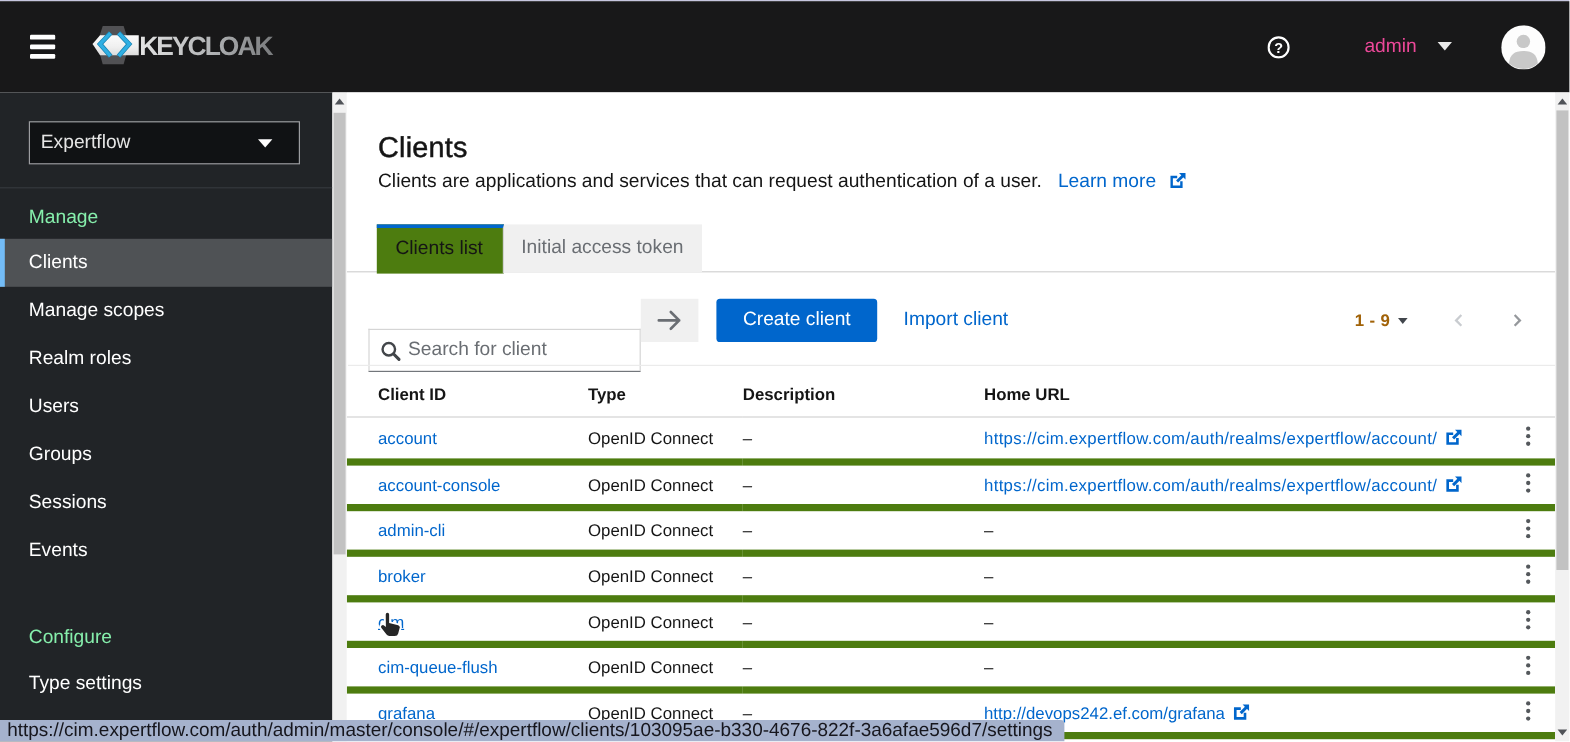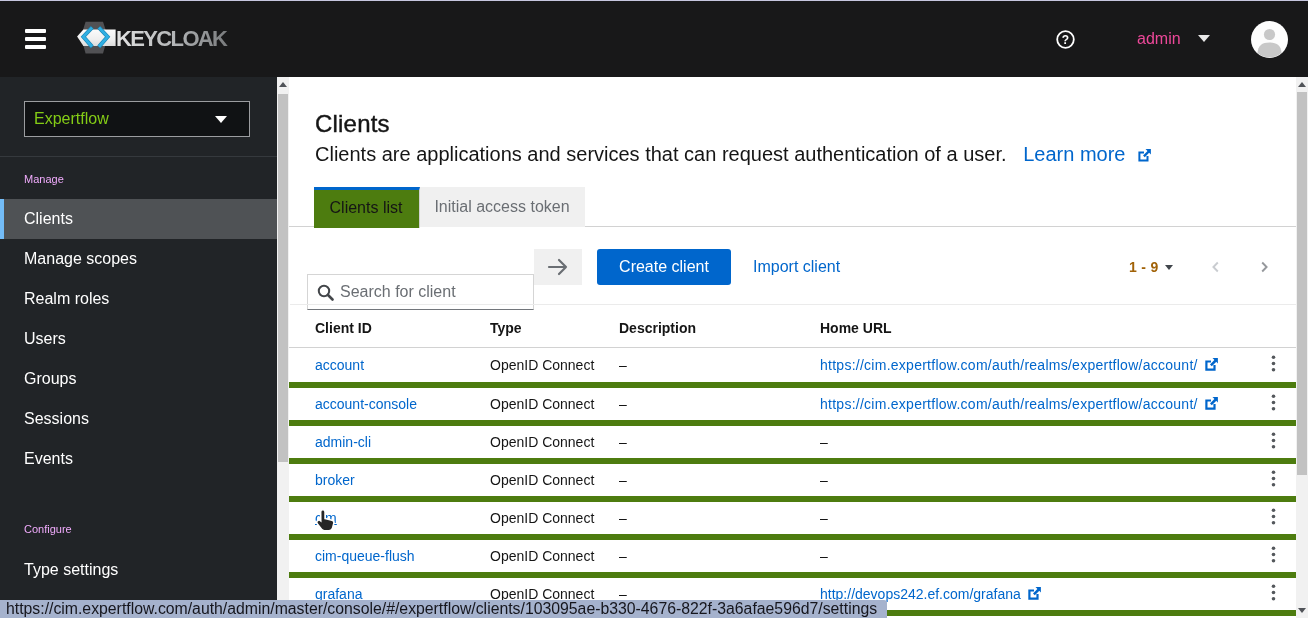--- a/index.html
+++ b/index.html
@@ -11,37 +11,37 @@
 
 #masthead { left:0; top:1px; width:1308px; height:76px; background:#181819; }
 #burger { left:25px; top:28px; width:21px; height:20px; }
 #burger div { position:absolute; left:0; width:21px; height:4px; background:#fff; border-radius:1px; }
 #helpicon { left:1056px; top:29px; }
 #adminname { left:1137px; top:28px; color:#ec4899; font-size:16px; line-height:20px; }
 #admincaret { left:1198px; top:34px; width:0; height:0; border-left:6px solid transparent; border-right:6px solid transparent; border-top:7px solid #e8e8e8; }
 #avatar { left:1251px; top:20px; }
 
 #sidebar { left:0; top:77px; width:277px; height:541px; background:#212427; }
-#realmsel { left:24px; top:24px; width:226px; height:36px; background:#101214; border:1px solid #9b9da0; color:#84cc16; font-size:16px; line-height:34px; padding-left:9px; }
+#realmsel { left:24px; top:24px; width:226px; height:36px; background:#101214; border:1px solid #9b9da0; color:#e5e5e5; font-size:16px; line-height:34px; padding-left:9px; }
 #realmsel .caret { position:absolute; right:22px; top:14px; width:0; height:0; border-left:6px solid transparent; border-right:6px solid transparent; border-top:7px solid #fff; }
 #sbdivider { left:0; top:79px; width:277px; height:1px; background:#35393d; }
-.navsec { left:24px; color:#f0abfc; font-size:11px; }
+.navsec { left:24px; color:#86efac; font-size:16px; }
 .navitem { left:0; width:277px; height:40px; color:#fff; font-size:16px; line-height:40px; padding-left:24px; }
 .navitem.sel { background:#4f5255; border-left:4px solid #73bcf7; padding-left:20px; }
 
 .sbar { top:77px; width:12px; height:541px; background:#f1f1f1; }
 .sbar .thumb { position:absolute; left:1px; width:10px; background:#c2c2c2; }
 .sbar .up { position:absolute; left:2px; top:5px; width:0; height:0; border-left:4px solid transparent; border-right:4px solid transparent; border-bottom:5px solid #505358; }
 .sbar .down { position:absolute; left:2px; bottom:5px; width:0; height:0; border-left:4px solid transparent; border-right:4px solid transparent; border-top:5px solid #505358; }
 #sbscroll { left:277px; }
 #mainscroll { left:1296px; }
 
 #main { left:289px; top:77px; width:1007px; height:541px; background:#fff; overflow:hidden; }
 #main h1 { position:absolute; left:26px; top:33px; font-size:24px; font-weight:400; color:#151515; letter-spacing:0.2px; -webkit-text-stroke:0.4px #151515; }
-#desc { left:26px; top:66px; font-size:20px; color:#151515; }
+#desc { left:26px; top:66px; font-size:16px; color:#151515; }
 #desc a { color:#0066cc; text-decoration:none; }
 
 #tabs { left:0px; top:110px; width:1007px; height:40px; border-bottom:1px solid #d2d2d2; }
 .tab { position:absolute; top:0; height:40px; font-size:16px; text-align:center; }
 #tab1 { left:24.5px; width:106px; border-top:3px solid #0066cc; border-right:1px solid #d2d2d2; background:#4d7c0f; color:#151515; line-height:36px; height:41px; }
 #tab2 { left:130.5px; width:165px; background:#f0f0f0; color:#6a6e73; line-height:39px; }
 
 #searchbox { left:18px; top:172px; width:227px; height:36px; background:#fff; border:1px solid #d5d5d5; border-bottom:1px solid #72767b;margin-top:25px; }
 #searchbox .ph { position:absolute; left:32px; top:8px; font-size:16px; color:#6a6e73; }
 #arrowbtn { left:245px; top:172px; width:48px; height:36px; background:#f0f0f0; color:#6a6e73; }

